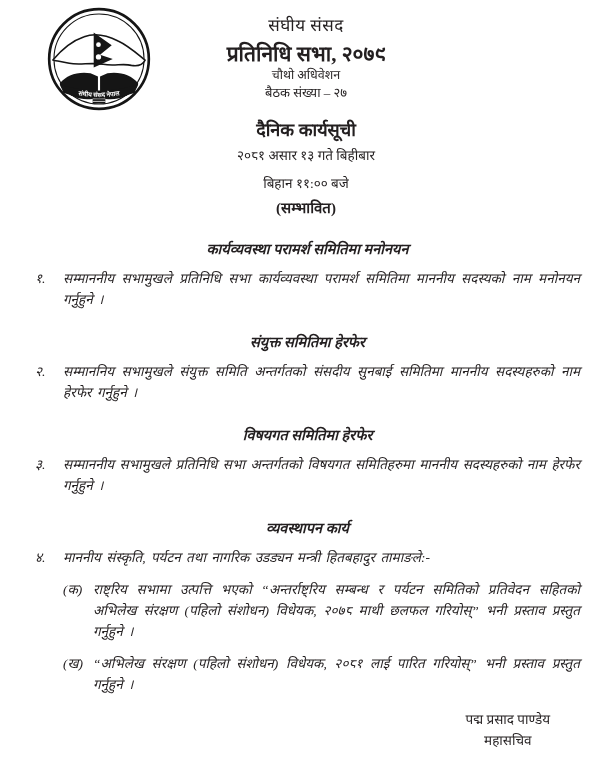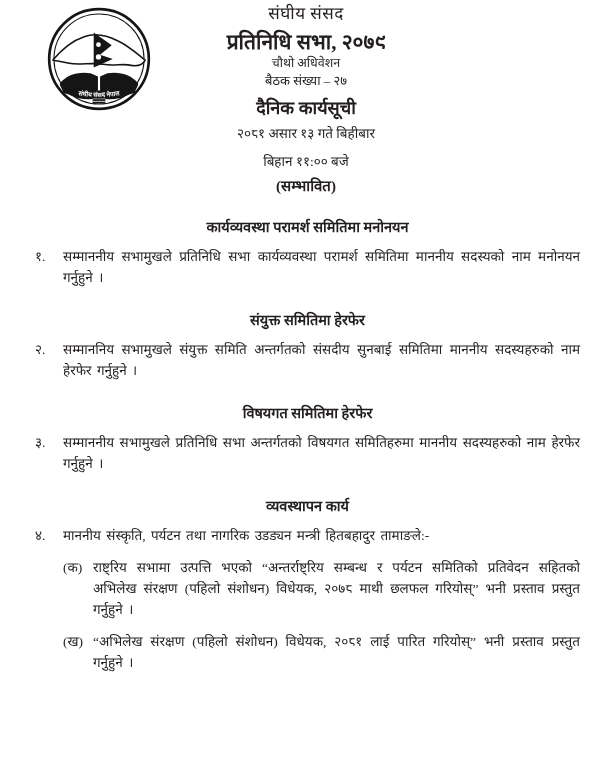--- a/index.html
+++ b/index.html
@@ -6,31 +6,31 @@
   body{
     width:612px;height:768px;background:#ffffff;
     font-family:"Liberation Serif","DejaVu Serif",serif;
     color:#231f20;
   }
   .page{position:relative;width:612px;height:768px;overflow:hidden;background:#ffffff;}
   
   .emblem{position:absolute;left:46px;top:6px;width:106px;height:106px;}
   .emblem svg{width:100%;height:100%;}
   
-  .header{padding-top:4px;text-align:center;line-height:1.15;}
+  .header{padding-top:16px;text-align:center;line-height:1.15;}
   .h-org{font-size:17px;letter-spacing:.5px;}
   .h-house{font-size:21px;font-weight:700;margin-top:6px;}
   .h-session{font-size:12.5px;margin-top:2px;}
   .h-meeting{font-size:13px;margin-top:4px;}
-  .h-doc{font-size:18px;font-weight:700;margin-top:9px;}
+  .h-doc{font-size:18px;font-weight:700;margin-top:19px;}
   .h-date{font-size:13.5px;margin-top:7px;}
   .h-time{font-size:13.5px;margin-top:13px;}
   .h-tentative{font-size:15px;font-weight:700;margin-top:8px;}
   
-  .content{margin:0 32px 0 35px;}
+  .content{margin:0 32px 0 35px;font-style:italic;}
   .section-heading{text-align:center;font-size:14.5px;font-weight:700;margin:21px 0 10px 0;}
   .item{display:flex;align-items:flex-start;}
   .item-num{flex:0 0 28px;font-size:13.5px;line-height:21px;}
   .item-text{flex:1;margin:0;font-size:13.5px;line-height:21px;text-align:justify;word-spacing:2px;}
   .subitem{display:flex;align-items:flex-start;margin-left:28px;margin-top:11px;}
   .sub-label{flex:0 0 30px;font-size:13.5px;line-height:21px;}
   .sub-text{flex:1;margin:0;font-size:13.5px;line-height:21px;text-align:justify;word-spacing:2px;}
   
   .signature{margin:14px 62px 0 0;text-align:right;}
   .sig-inner{display:inline-block;text-align:center;font-size:13.5px;line-height:21px;}
@@ -119,14 +119,20 @@
         <p class="sub-text">राष्ट्रिय सभामा उत्पत्ति भएको “अन्तर्राष्ट्रिय सम्बन्ध र पर्यटन समितिको प्रतिवेदन सहितको अभिलेख संरक्षण (पहिलो संशोधन) विधेयक, २०७८ माथी छलफल गरियोस्” भनी प्रस्ताव प्रस्तुत गर्नुहुने ।</p>
       </div>
       <div class="subitem">
         <span class="sub-label">(ख)</span>
         <p class="sub-text">“अभिलेख संरक्षण (पहिलो संशोधन) विधेयक, २०८१ लाई पारित गरियोस्” भनी प्रस्ताव प्रस्तुत गर्नुहुने ।</p>
       </div>
     </section>
 
   </main>
 
+  <footer class="signature">
+    <div class="sig-inner">
+      <div>पद्म प्रसाद पाण्डेय</div>
+      <div>महासचिव</div>
+    </div>
+  </footer>
 
 </div>
 
 </body></html>

